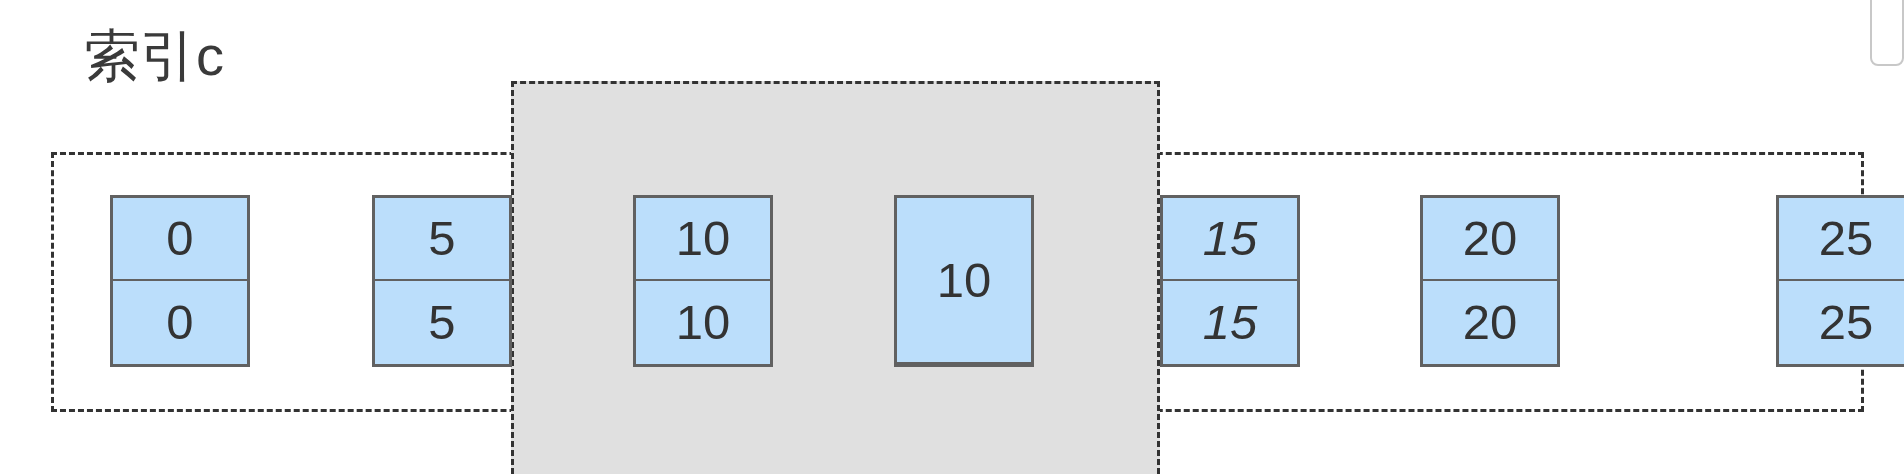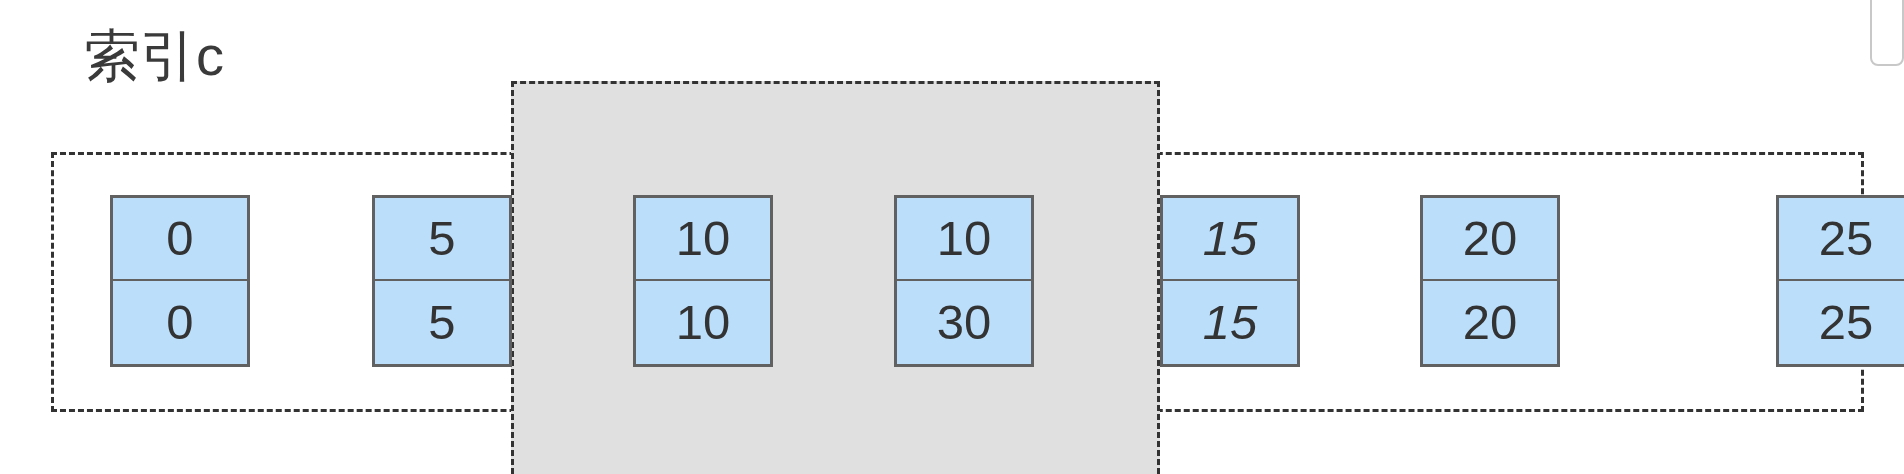--- a/index.html
+++ b/index.html
@@ -127,21 +127,20 @@
     <div class="cell cell-bottom">5</div>
   </div>
 
   <div class="cell-pair" style="left:633px;">
     <div class="cell cell-top">10</div>
     <div class="cell cell-bottom">10</div>
   </div>
 
   <div class="cell-pair" style="left:894px;">
     <div class="cell cell-top">10</div>
-    <div class="cell cell-bottom">30</div>
   </div>
 
   <div class="cell-pair" style="left:1160px;font-style:italic;">
     <div class="cell cell-top">15</div>
     <div class="cell cell-bottom">15</div>
   </div>
 
   <div class="cell-pair" style="left:1420px;text-align:right;">
     <div class="cell cell-top">20</div>
     <div class="cell cell-bottom">20</div>

